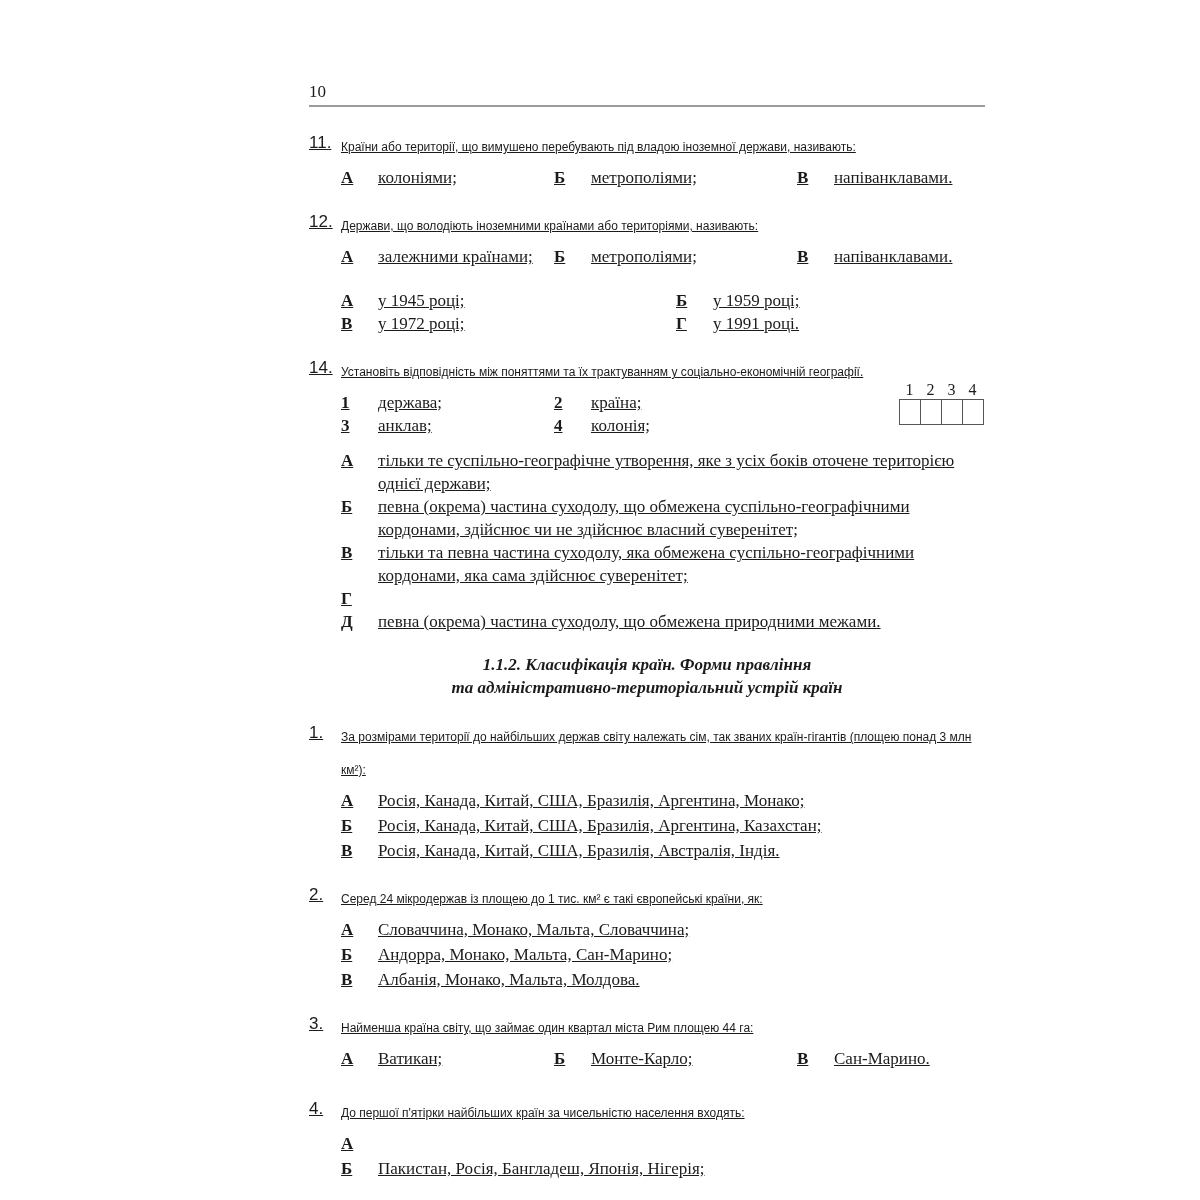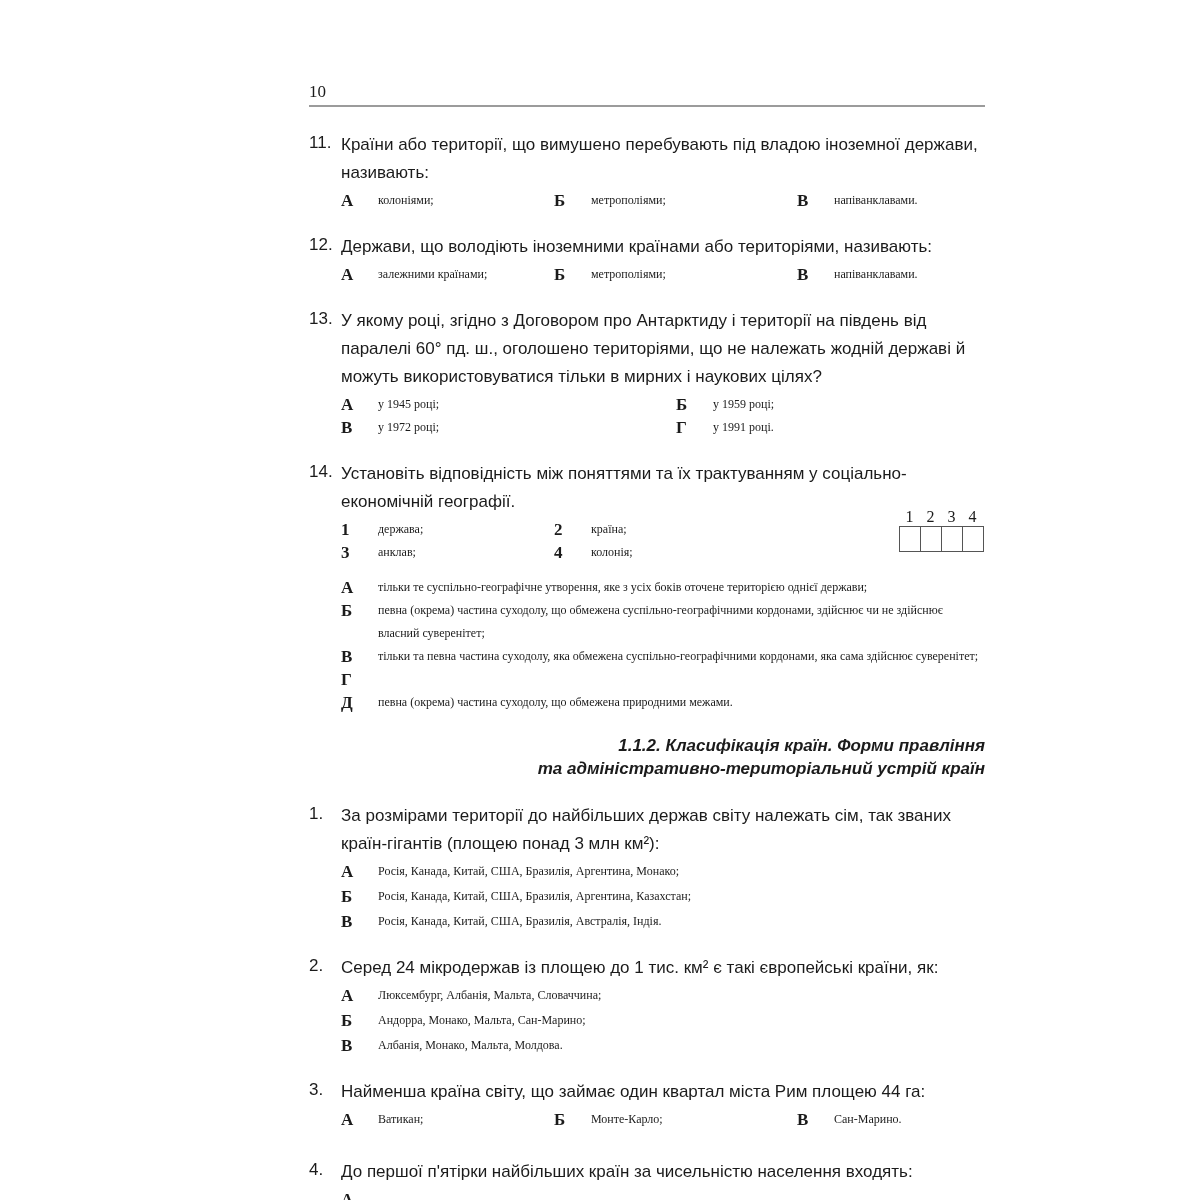--- a/index.html
+++ b/index.html
@@ -10,28 +10,28 @@
     -webkit-font-smoothing:antialiased;
   }
   .page { position:relative; width:1200px; height:1200px; background:#fff; overflow:hidden;margin-left:26px; }
   .content { position:absolute; left:283px; top:82px; width:676px; }
 
   
   .pagenum { font-family:"Liberation Serif", serif; font-size:17px; line-height:20px; }
   .rule { border-bottom:2px solid #9b9b9b; margin-top:3px; margin-bottom:24px; }
 
   
-  .qblock { margin-bottom:21px; }
+  .qblock { margin-bottom:21px;text-decoration:underline; }
   .qrow { display:flex; }
   .qnum { width:32px; flex-shrink:0; font-size:17px; line-height:23px; }
-  .qtext { flex:1; font-size:17px; line-height:28px; }
+  .qtext { flex:1; font-size:12px; line-height:33px; }
   .optrow { display:flex; margin-left:32px; margin-top:2px; }
   .L { font-family:"Liberation Serif", serif; font-weight:bold; width:37px; flex-shrink:0;
        font-size:17px; line-height:23px; }
-  .T { font-family:"Liberation Serif", serif; font-size:12px; line-height:23px; }
+  .T { font-family:"Liberation Serif", serif; font-size:17px; line-height:23px; }
 
   .opts3 { display:flex; margin-left:32px; margin-top:2px; }
   .opts3 .c1 { width:213px; display:flex; }
   .opts3 .c2 { width:243px; display:flex; }
   .opts3 .c3 { flex:1; display:flex; }
 
   .opts2 { display:flex; margin-left:32px; }
   .opts2 .c1 { width:335px; display:flex; }
   .opts2 .c2 { flex:1; display:flex; }
 
@@ -46,22 +46,22 @@
                     font-size:16px; line-height:18px; }
   .grid-cells { display:flex; }
   .grid-cells .cell { width:20px; height:24px; border:1px solid #555; margin-left:-1px;
                       background:#fff; box-sizing:content-box; }
   .grid-cells .cell:first-child { margin-left:0; }
 
   .defs { margin-left:32px; margin-top:12px; }
   .defrow { display:flex; }
 
   
-  .section-heading { text-align:right; font-weight:bold; font-style:italic;
-    font-size:17px; line-height:23px; margin:20px 0 22px 0; }
+  .section-heading { text-align:center; font-weight:bold; font-style:italic;
+    font-size:17px; line-height:23px; margin:20px 0 22px 0;font-family:Liberation Serif, serif; }
 
   .mb-extra { margin-bottom:27px; }
 </style>
 </head>
 <body>
 
 <div class="page">
   <div class="content">
 
     <div class="pagenum">10</div>
@@ -103,24 +103,20 @@
             <span class="T">метрополіями;</span>
           </div>
         <div class="c3">
             <span class="L">В</span>
             <span class="T">напіванклавами.</span>
           </div>
       </div>
     </div>
 
     <div class="qblock">
-      <div class="qrow">
-        <span class="qnum">13.</span>
-        <span class="qtext">У якому році, згідно з Договором про Антарктиду і території на південь від паралелі 60° пд. ш., оголошено територіями, що не належать жодній державі й можуть використовуватися тільки в мирних і наукових цілях?</span>
-      </div>
       <div class="opts2" style="margin-top:2px;">
         <div class="c1">
             <span class="L">А</span>
             <span class="T">у 1945 році;</span>
           </div>
         <div class="c2">
             <span class="L">Б</span>
             <span class="T">у 1959 році;</span>
           </div>
       </div>
@@ -227,21 +223,21 @@
       </div>
     </div>
 
     <div class="qblock">
       <div class="qrow">
         <span class="qnum">2.</span>
         <span class="qtext">Серед 24 мікродержав із площею до 1 тис. км² є такі європейські країни, як:</span>
       </div>
       <div class="optrow">
         <span class="L">А</span>
-        <span class="T">Люксембург, Албанія, Мальта, Словаччина;</span>
+        <span class="T">Словаччина, Монако, Мальта, Словаччина;</span>
       </div>
       <div class="optrow">
         <span class="L">Б</span>
         <span class="T">Андорра, Монако, Мальта, Сан-Марино;</span>
       </div>
       <div class="optrow">
         <span class="L">В</span>
         <span class="T">Албанія, Монако, Мальта, Молдова.</span>
       </div>
     </div>

